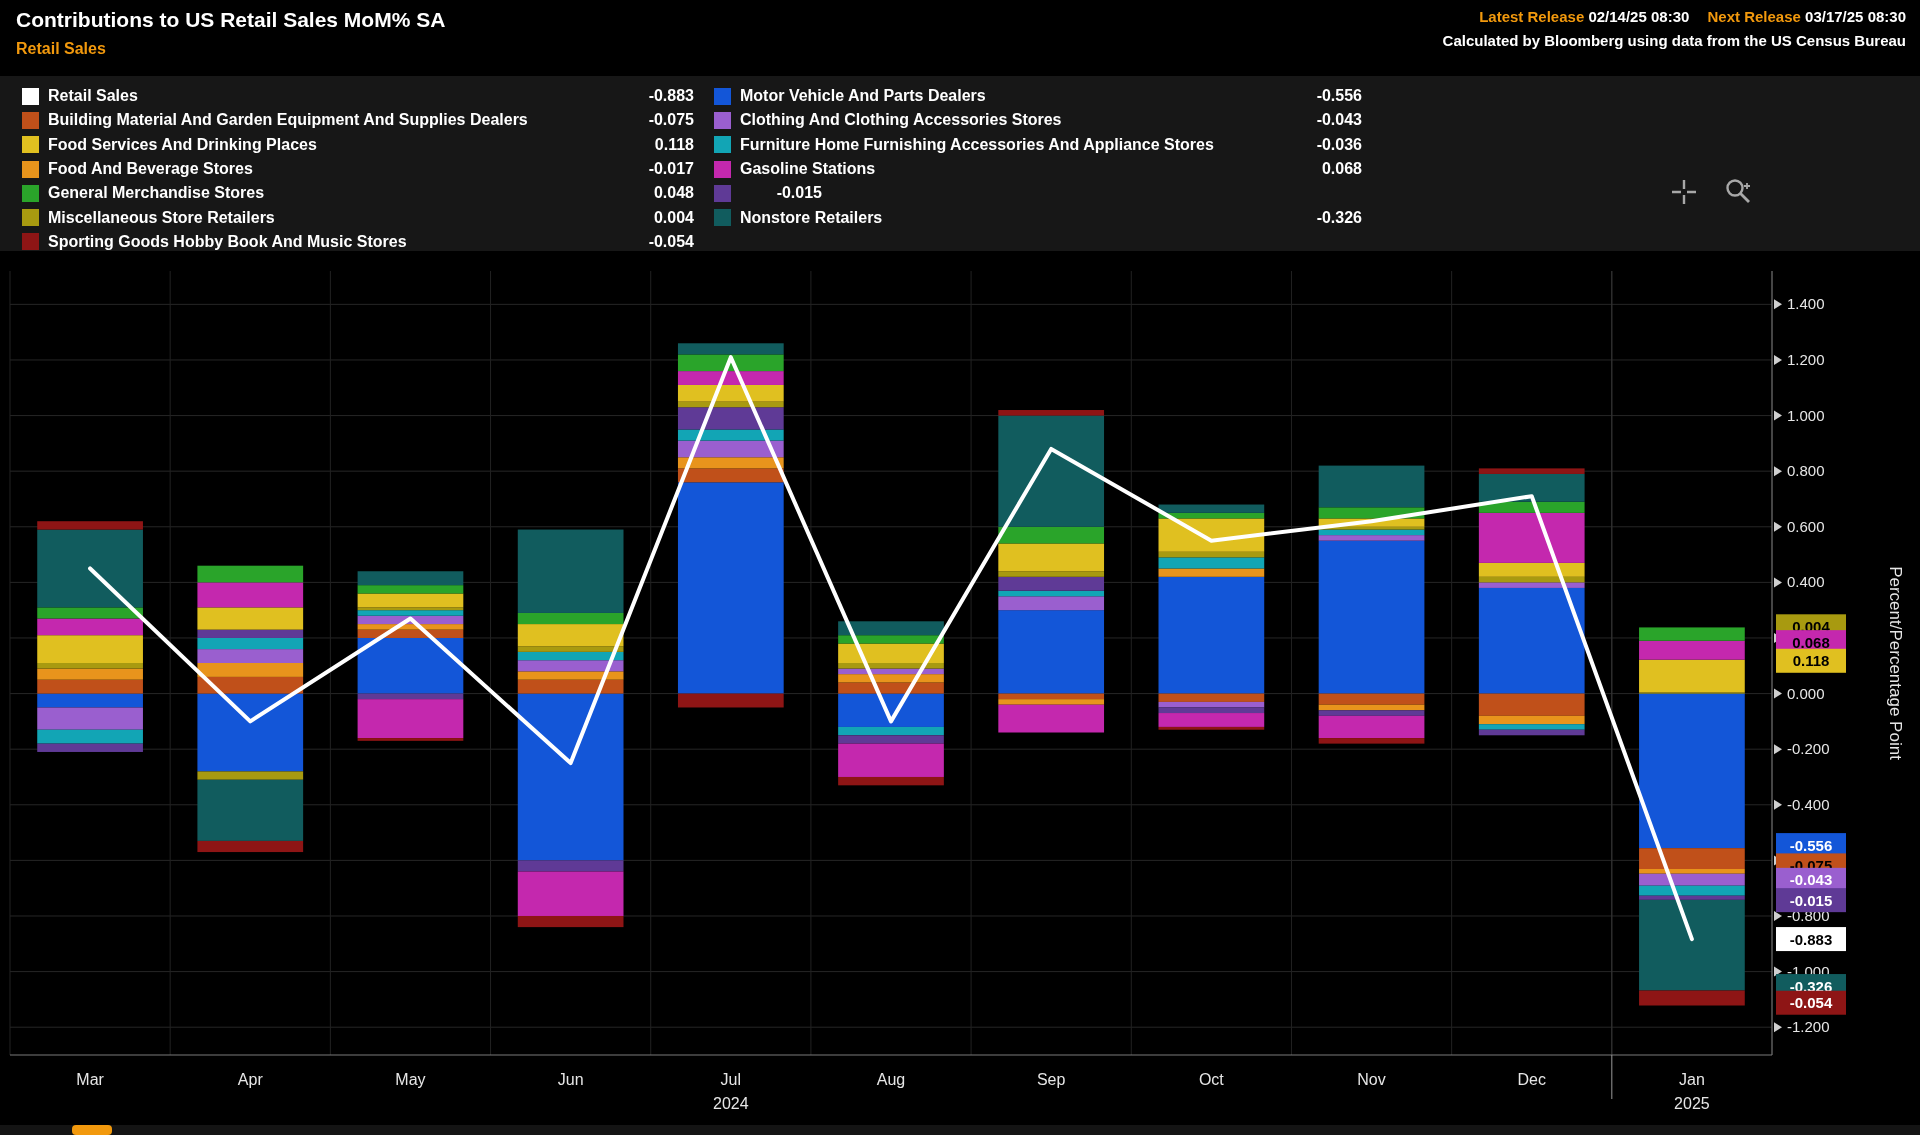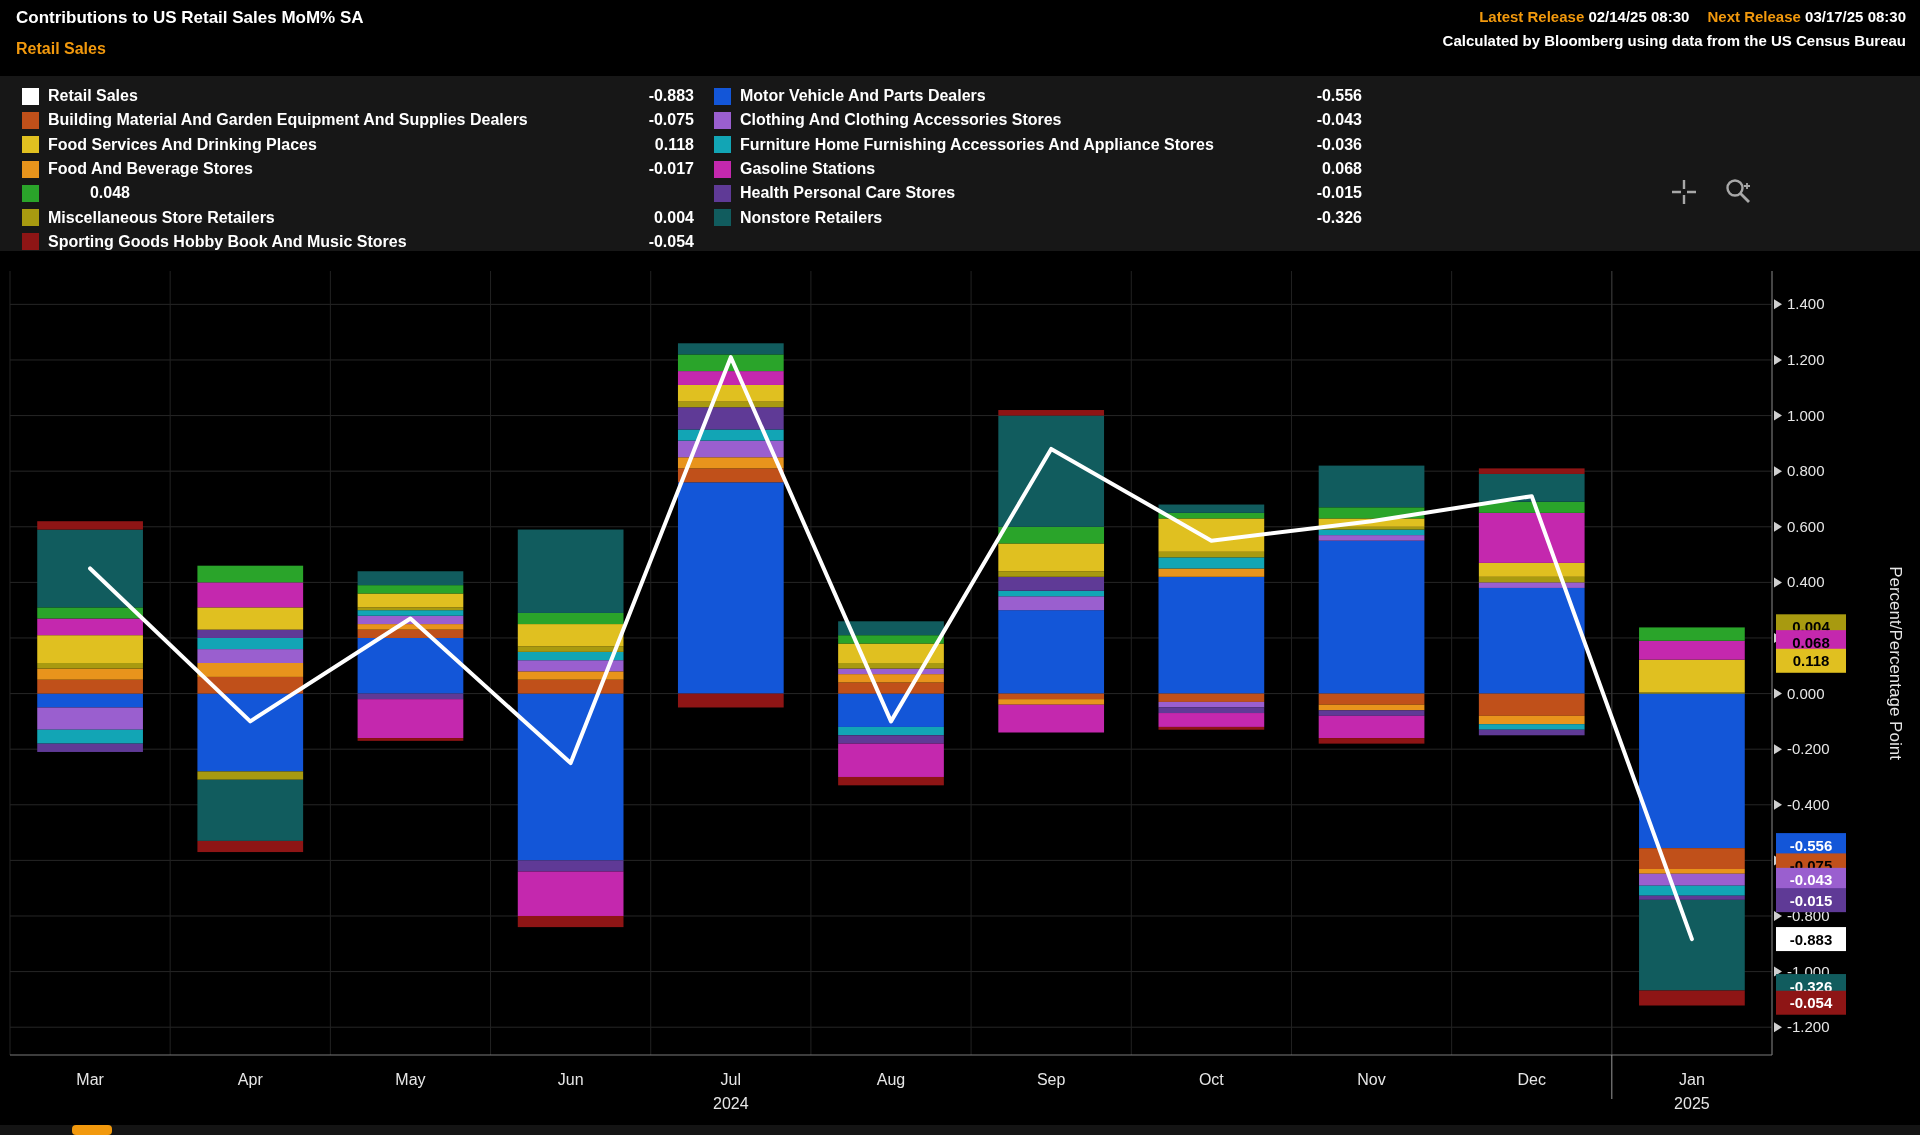--- a/index.html
+++ b/index.html
@@ -2,21 +2,21 @@
 <html><head>
 <meta charset="utf-8">
 <style>
   * { box-sizing: border-box; margin: 0; padding: 0; }
   html,body { width:1920px; height:1135px; background:#000; overflow:hidden; }
   body { font-family:"Liberation Sans", sans-serif; position:relative; color:#fff; }
   #screen { position:absolute; inset:0; width:1920px; height:1135px; background:#000; }
 
   
   .header { position:absolute; top:0; left:0; right:0; height:76px; background:#000; }
-  .title { position:absolute; left:16px; top:8px; font-size:17px; font-weight:bold; color:#fff; }
+  .title { position:absolute; left:16px; top:8px; font-size:21px; font-weight:bold; color:#fff; }
   .subtitle { position:absolute; left:16px; top:40px; font-size:16px; font-weight:bold; color:#f2990d; }
   .release-line { position:absolute; right:14px; top:8px; font-size:15px; font-weight:bold; white-space:nowrap; }
   .release-label { color:#f2990d;text-align:right; }
   .release-value { color:#fff; margin-right:14px; }
   .release-value:last-child { margin-right:0; }
   .source-line { position:absolute; right:14px; top:32px; font-size:15px; color:#fff;font-weight:bold; }
 
   
   .legend-panel { position:absolute; top:76px; left:0; right:0; height:175px; background:#171717; }
   .legend-col { position:absolute; top:8px; }
@@ -74,20 +74,21 @@
           <span class="lname">Food Services And Drinking Places</span>
           <span class="lval">0.118</span>
         </div>
         <div class="legend-row">
           <span class="swatch" style="background: rgb(232, 148, 28);"></span>
           <span class="lname">Food And Beverage Stores</span>
           <span class="lval">-0.017</span>
         </div>
         <div class="legend-row">
           <span class="swatch" style="background: rgb(42, 164, 42);"></span>
+          <span class="lname">General Merchandise Stores</span>
           <span class="lval">0.048</span>
         </div>
         <div class="legend-row">
           <span class="swatch" style="background: rgb(168, 154, 16);"></span>
           <span class="lname">Miscellaneous Store Retailers</span>
           <span class="lval">0.004</span>
         </div>
         <div class="legend-row">
           <span class="swatch" style="background: rgb(142, 21, 21);"></span>
           <span class="lname">Sporting Goods Hobby Book And Music Stores</span>
@@ -110,21 +111,20 @@
           <span class="lname">Furniture Home Furnishing Accessories And Appliance Stores</span>
           <span class="lval">-0.036</span>
         </div>
         <div class="legend-row">
           <span class="swatch" style="background: rgb(196, 40, 174);"></span>
           <span class="lname">Gasoline Stations</span>
           <span class="lval">0.068</span>
         </div>
         <div class="legend-row">
           <span class="swatch" style="background: rgb(95, 58, 150);"></span>
-          <span class="lname">Health Personal Care Stores</span>
           <span class="lval">-0.015</span>
         </div>
         <div class="legend-row">
           <span class="swatch" style="background: rgb(17, 92, 94);"></span>
           <span class="lname">Nonstore Retailers</span>
           <span class="lval">-0.326</span>
         </div>
       </div>
 
     <div class="chart-tools">

